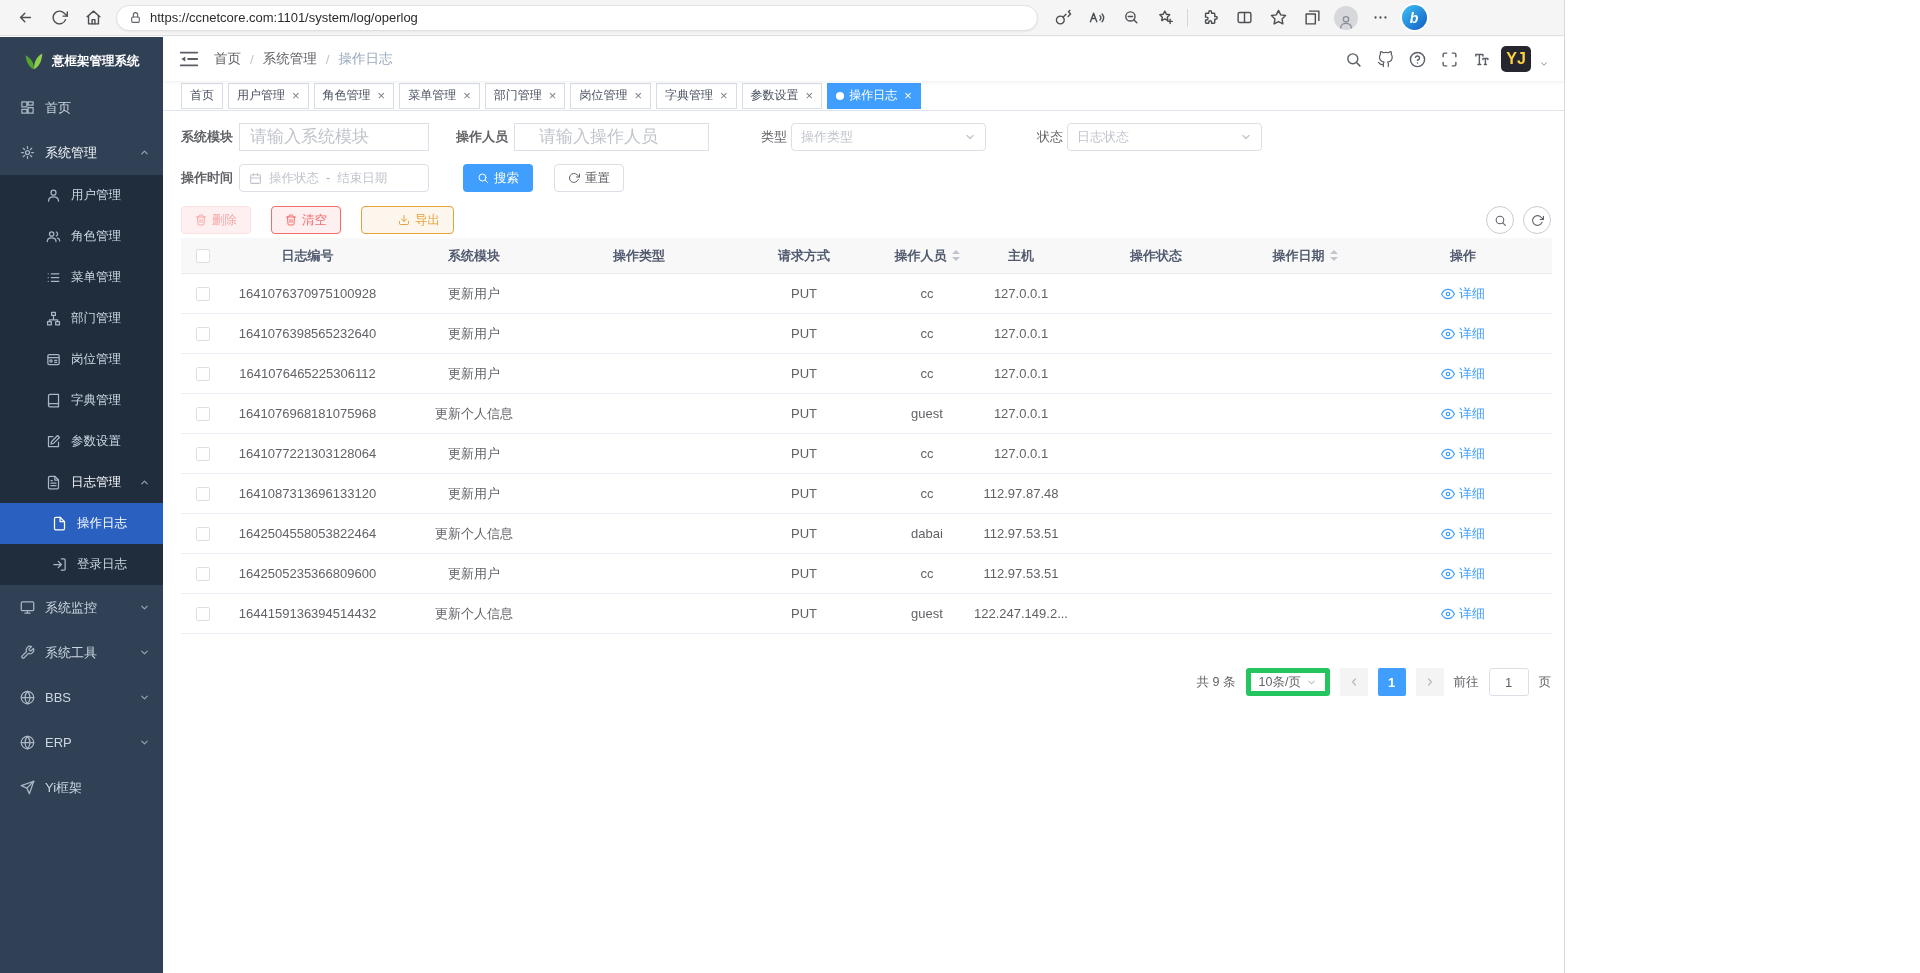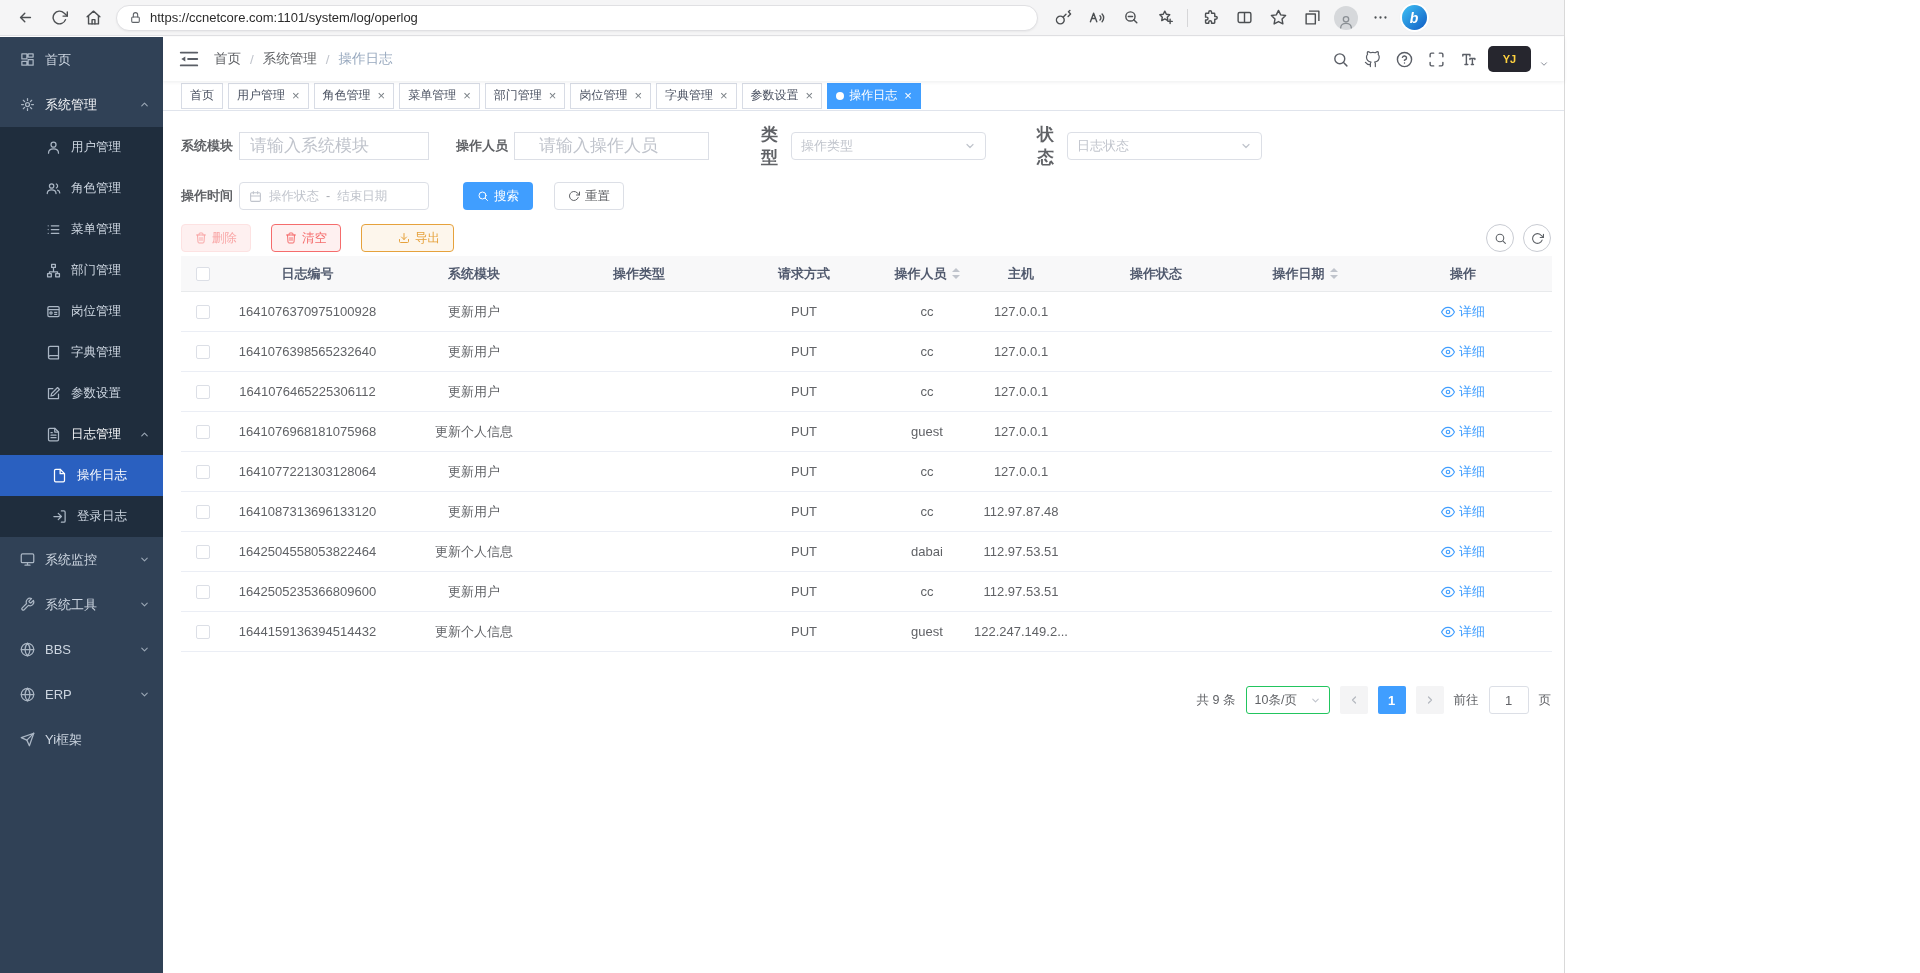--- a/index.html
+++ b/index.html
@@ -40,37 +40,37 @@
 
   .main{flex:1;min-width:0;display:flex;flex-direction:column;background:#fff;}
   .navbar{height:44px;display:flex;align-items:center;padding:0 15px;box-shadow:0 1px 4px rgba(0,21,41,.08);position:relative;z-index:3;background:#fff;}
   .fold{width:22px;height:22px;color:#5a5e66;cursor:pointer;}
   .breadcrumb{margin-left:14px;font-size:13.5px;color:#606266;display:flex;align-items:center;gap:9px;}
   .crumb-sep{color:#c0c4cc;}
   .crumb-last{color:#97a8be;}
   .nav-actions{margin-left:auto;display:flex;align-items:center;gap:8px;}
   .nicon{width:24px;height:24px;display:flex;align-items:center;justify-content:center;color:#5a5e66;cursor:pointer;}
   .nicon svg{width:17px;height:17px;}
-  .yjlogo{width:43px;height:26px;border-radius:5px;background:#26262e;color:#ffd23f;font-weight:800;font-size:11px;
+  .yjlogo{width:30px;height:26px;border-radius:5px;background:#26262e;color:#ffd23f;font-weight:800;font-size:16px;
     display:flex;align-items:center;justify-content:center;cursor:pointer;}
   .logo-caret{width:10px;height:10px;color:#8a8f99;margin-top:10px;}
 
   .tagbar{height:30px;border-bottom:1px solid #e0e4ec;background:#fff;display:flex;align-items:center;padding:0 18px;position:relative;z-index:2;}
   .tag{height:26px;display:inline-flex;align-items:center;gap:5px;border:1px solid #d8dce5;background:#fff;color:#495060;
     font-size:12px;padding:0 8px;margin-right:5px;cursor:pointer;white-space:nowrap;}
   .tag .tag-close{font-size:13px;color:#7a8086;margin-left:2px;line-height:1;}
   .tag.active{background:#409eff;border-color:#409eff;color:#fff;}
   .tag.active .tag-close{color:#fff;}
   .tag .dot{width:8px;height:8px;border-radius:50%;background:#fff;display:inline-block;}
 
   .content{flex:1;padding:12px 13px 0 18px;overflow:hidden;}
   .frow{display:flex;align-items:center;}
   .frow+.frow{margin-top:13px;}
   .flabel{width:58px;font-size:13px;font-weight:700;color:#606266;flex:0 0 auto;}
-  .flabel-sm{width:30px;font-size:17px;font-weight:700;color:#606266;flex:0 0 auto;}
+  .flabel-sm{width:30px;font-size:13px;font-weight:400;color:#606266;flex:0 0 auto;}
   .g2{margin-left:27px;}.g3{margin-left:52px;}.g4{margin-left:51px;}
   .inp{height:28px;border:1px solid #dcdfe6;border-radius:0;padding:0 10px;font-size:17px;color:#606266;outline:none;}
   .inp::placeholder{color:#c0c4cc;}
   .w190{width:190px;}.w195{width:195px;padding-left:24px;}
   .sel{width:195px;height:28px;border:1px solid #dcdfe6;border-radius:4px;background:#fff;display:flex;align-items:center;
     justify-content:space-between;padding:0 9px;cursor:pointer;}
   .ph{color:#c0c4cc;font-size:13px;}
   .sel svg{width:12px;height:12px;color:#c0c4cc;}
   .drange{width:190px;height:28px;border:1px solid #dcdfe6;border-radius:4px;background:#fff;display:flex;align-items:center;
     padding:0 9px;gap:7px;font-size:12.5px;color:#c0c4cc;cursor:pointer;}
@@ -102,21 +102,21 @@
   .checkbox{width:14px;height:14px;border:1px solid #dcdfe6;border-radius:2px;background:#fff;display:inline-block;cursor:pointer;}
   .sort{display:inline-flex;flex-direction:column;margin-left:5px;}
   .sort i{width:0;height:0;border:4px solid transparent;display:block;}
   .sort .up{border-bottom-color:#c0c4cc;border-top-width:0;margin-bottom:3px;}
   .sort .down{border-top-color:#c0c4cc;border-bottom-width:0;}
   .detail-link{color:#409eff;display:inline-flex;align-items:center;gap:4px;cursor:pointer;}
   .detail-link svg{width:14px;height:14px;}
 
   
   .pagination{margin-top:34px;display:flex;align-items:center;justify-content:flex-end;gap:10px;font-size:12.5px;color:#606266;}
-  .psel{width:84px;height:28px;border:1px solid #22c55e;border-radius:3px;background:#fff;display:flex;align-items:center;
+  .psel{width:84px;height:28px;border:5px solid #22c55e;border-radius:3px;background:#fff;display:flex;align-items:center;
     justify-content:space-between;padding:0 8px;cursor:pointer;}
   .psel svg{width:11px;height:11px;color:#c0c4cc;}
   .pbtn{width:28px;height:28px;background:#f4f4f5;border-radius:2px;display:flex;align-items:center;justify-content:center;
     color:#b4b8bf;cursor:pointer;}
   .pbtn svg{width:12px;height:12px;}
   .pcur{width:28px;height:28px;background:#409eff;color:#fff;border-radius:2px;display:flex;align-items:center;
     justify-content:center;font-weight:bold;font-size:13px;cursor:pointer;}
   .goto-input{width:40px;height:28px;border:1px solid #dcdfe6;border-radius:3px;text-align:center;font-size:13px;color:#606266;outline:none;}
 </style>
 </head>
@@ -472,20 +472,26 @@
         </span>
       <span class="eicon">
           <span class="bing">b</span>
         </span>
     </div>
   </div>
 
   <div class="app">
 
     <aside class="sidebar">
+      <div class="logo-row">
+        <svg class="ic">
+            <use href="#i-leaf"></use>
+          </svg>
+        <span>意框架管理系统</span>
+      </div>
       <nav class="menu">
         <div class="menu-item">
           <svg class="mi">
               <use href="#i-dash"></use>
             </svg>
           <span>首页</span>
         </div>
         <div class="menu-item open">
           <svg class="mi">
               <use href="#i-gear"></use>

